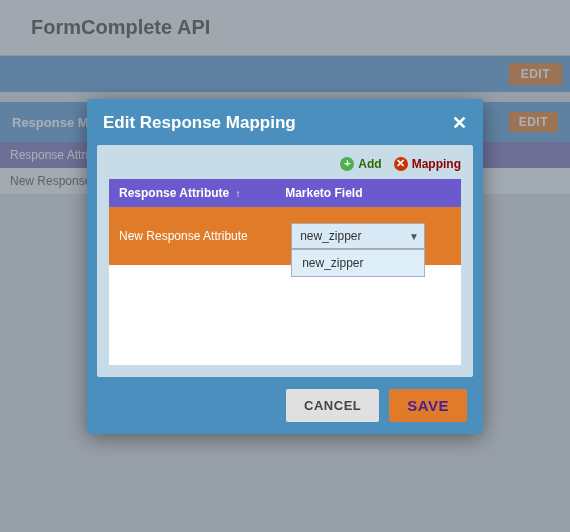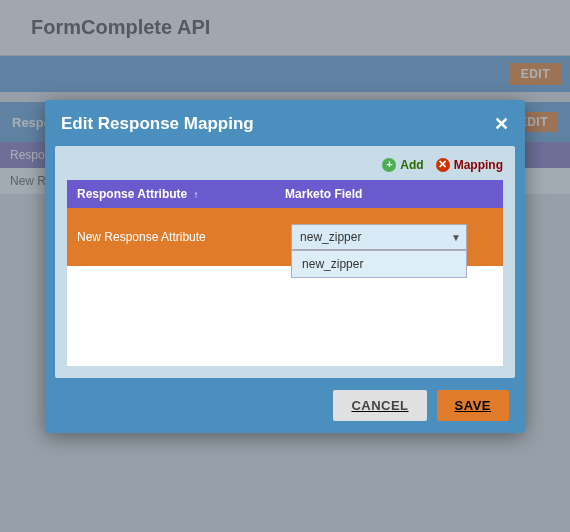--- a/index.html
+++ b/index.html
@@ -60,21 +60,21 @@
       top: 0; left: 0; right: 0; bottom: 0;
       background: rgba(100,110,120,0.55);
       display: flex;
       align-items: center;
       justify-content: center;
       z-index: 10;
     }
 
     .modal {
       background: #4a8fbd;
-      width: 480px;
+      width: 396px;
       border-radius: 6px;
       position: relative;
       padding-bottom: 0;
       box-shadow: 0 4px 20px rgba(0,0,0,0.4);
     }
 
     .modal-header {
       background: #4a8fbd;
       padding: 14px 16px 12px 16px;
       display: flex;
@@ -258,41 +258,40 @@
 
     
     .modal-footer {
       background: #4a8fbd;
       padding: 12px 16px;
       display: flex;
       justify-content: flex-end;
       gap: 10px;
       border-radius: 0 0 3px 3px;
       margin-top: 0;
-      text-decoration: underline;
     }
 
     .btn-cancel {
       background: #e0e0e0;
       color: #444;
       border: none;
       padding: 8px 18px;
       font-size: 13px;
       font-weight: bold;
       cursor: pointer;
       border-radius: 2px;
       letter-spacing: 0.5px;
     }
 
     .btn-save {
       background: #e07b2a;
-      color: #000000;
+      color: #4c1d95;
       border: none;
       padding: 8px 18px;
-      font-size: 13px;
+      font-size: 15px;
       font-weight: bold;
       cursor: pointer;
       border-radius: 2px;
       letter-spacing: 0.5px;
     }
 
     
     .bottom-section {
       margin-top: 10px;
     }

